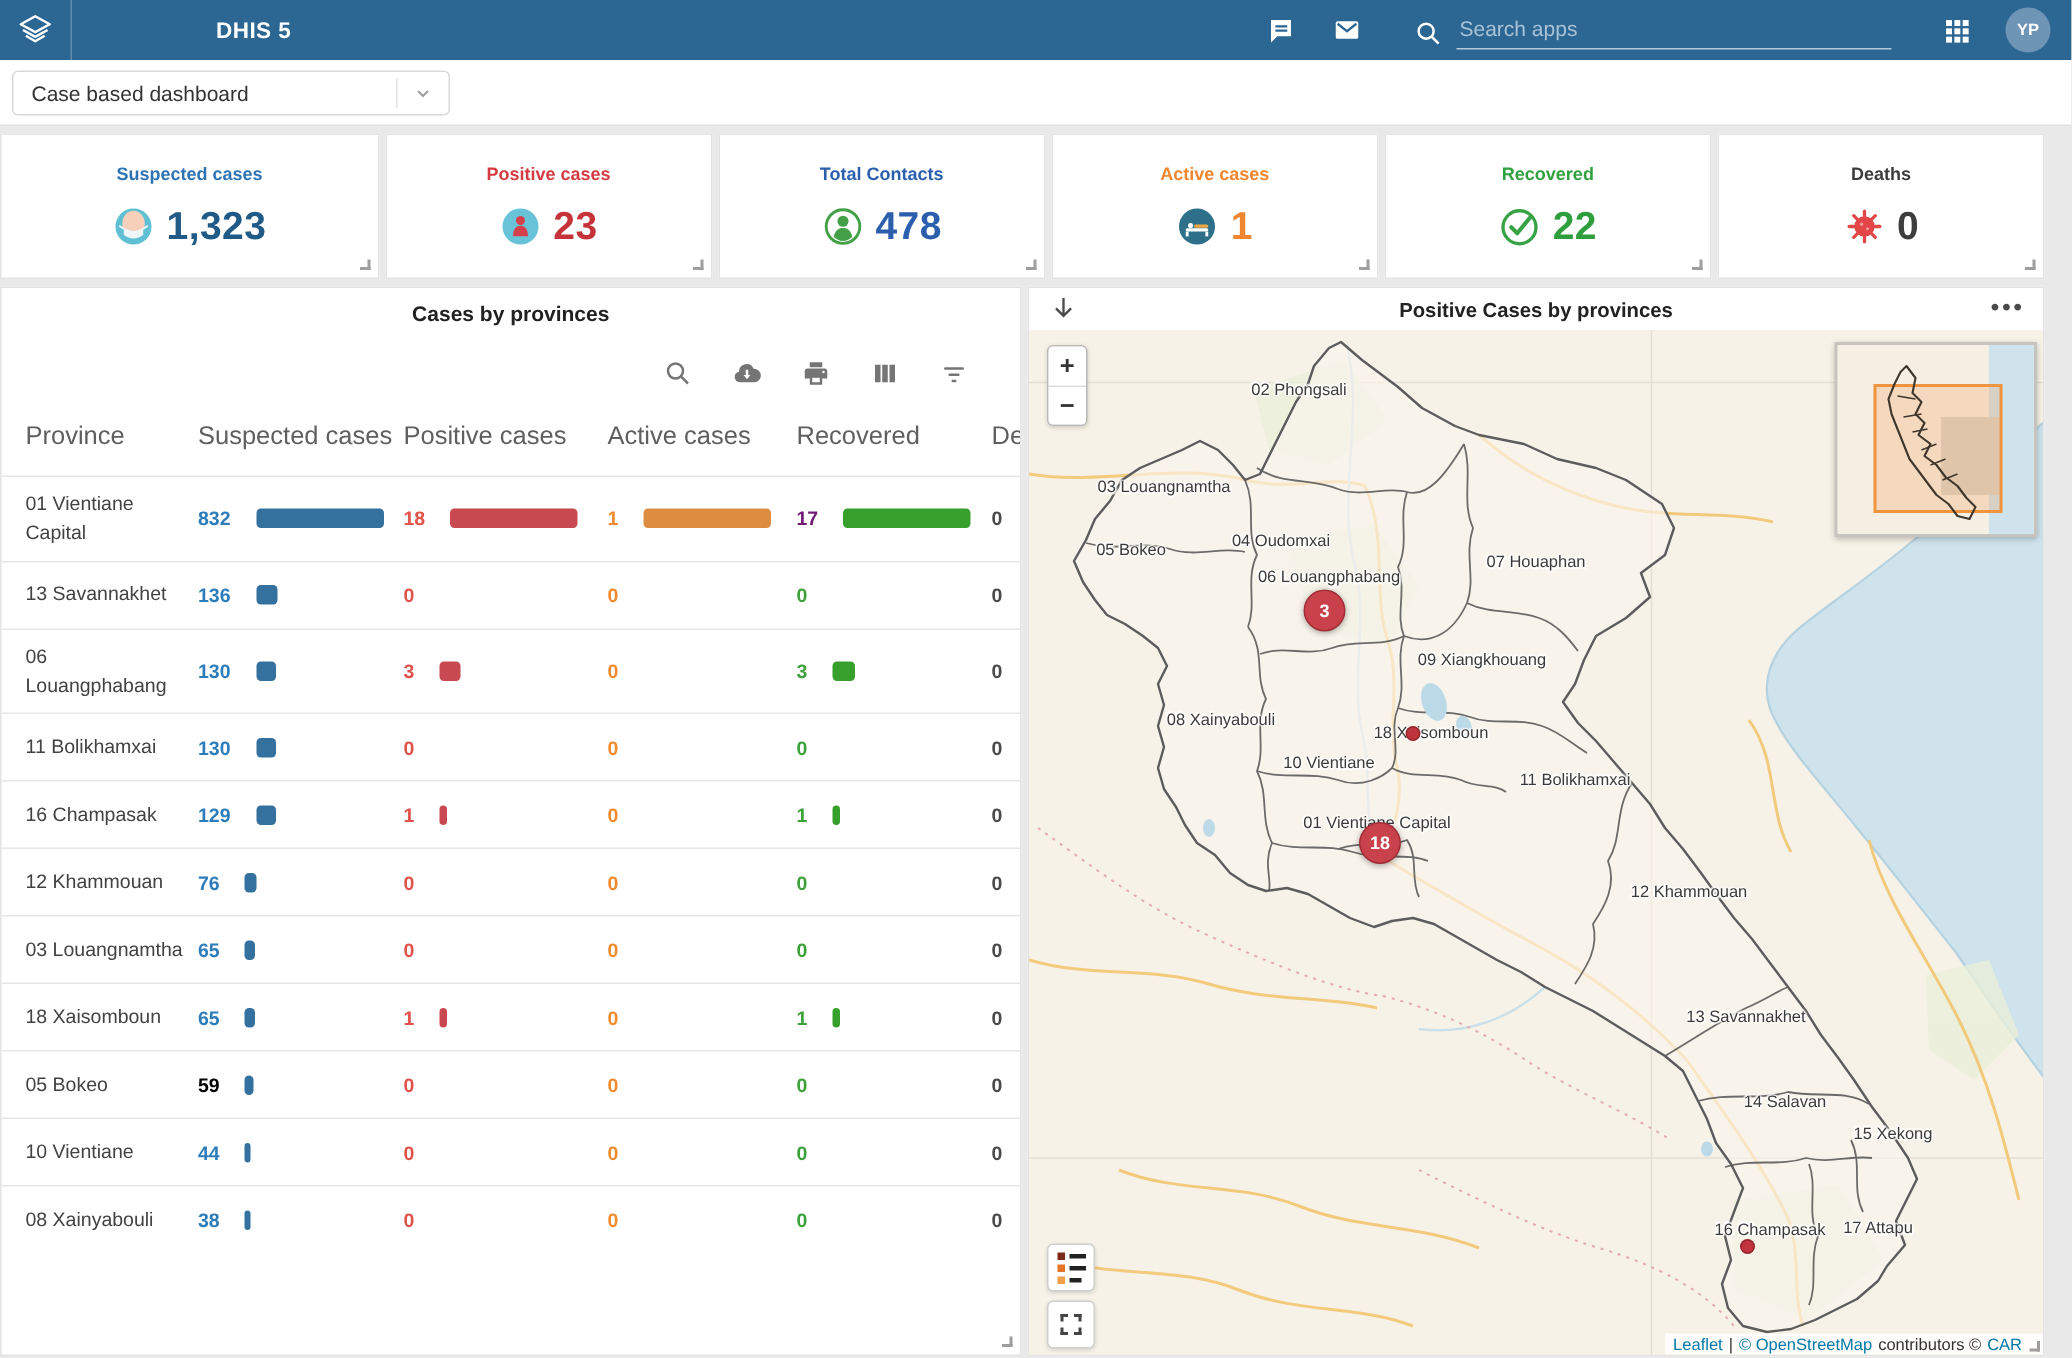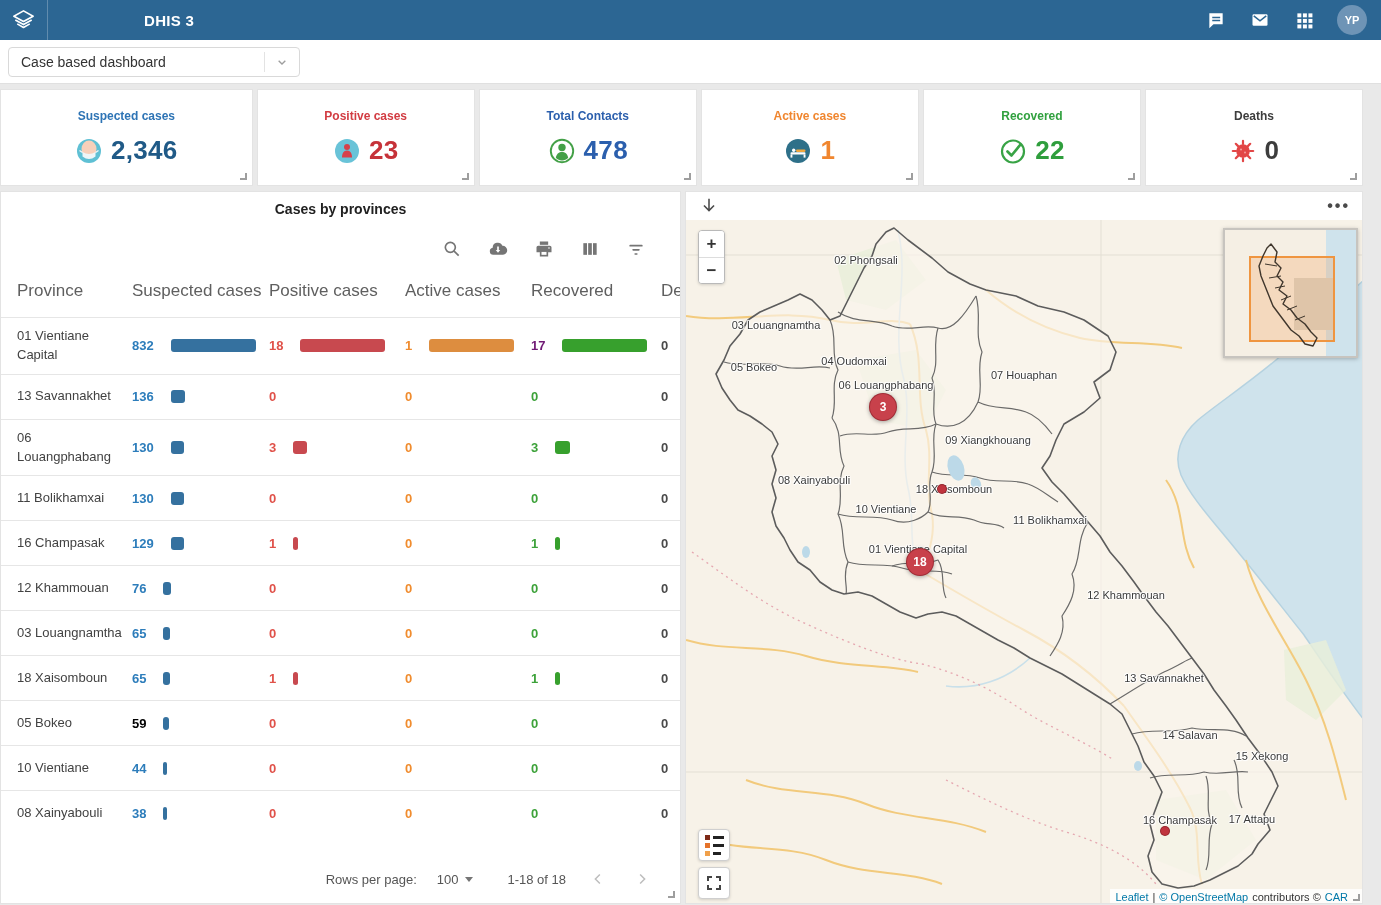--- a/index.html
+++ b/index.html
@@ -105,34 +105,43 @@
 <body>
 
 <header class="topbar">
   <div class="logo-box">
     <svg width="27" height="27" viewBox="0 0 28 28">
       <path d="M14 4 L24 9.5 L14 15 L4 9.5 Z" fill="none" stroke="#fff" stroke-width="1.7" stroke-linejoin="round"></path>
       <path d="M5.5 13.5 L14 18.2 L22.5 13.5" fill="none" stroke="#fff" stroke-width="1.7" stroke-linejoin="round"></path>
       <path d="M7.5 17.5 L14 21.3 L20.5 17.5" fill="none" stroke="#fff" stroke-width="1.7" stroke-linejoin="round"></path>
     </svg>
   </div>
-  <span class="app-title">DHIS 3</span>
+  <span class="app-title">DHIS 5</span>
   <div class="topbar-right">
     <span class="hicon">
       <svg width="20" height="20" viewBox="0 0 24 24">
           <path d="M4 4 h16 v13 H9 l-5 5 Z" fill="#fff"></path>
           <path d="M7.5 9 H17 M7.5 12.5 H17" stroke="#2c6693" stroke-width="1.8"></path>
         </svg>
     </span>
     <span class="hicon">
       <svg width="20" height="20" viewBox="0 0 24 24">
           <rect x="3" y="5" width="18" height="14" rx="1.5" fill="#fff"></rect>
           <path d="M4.5 7 L12 13 L19.5 7" fill="none" stroke="#2c6693" stroke-width="1.8"></path>
         </svg>
     </span>
+    <div class="searchbox">
+      <span class="hicon">
+        <svg width="20" height="20" viewBox="0 0 24 24">
+            <circle cx="10.5" cy="10.5" r="6" fill="none" stroke="#fff" stroke-width="2"></circle>
+            <path d="M15 15 L20.5 20.5" stroke="#fff" stroke-width="2"></path>
+          </svg>
+      </span>
+      <input type="text" placeholder="Search apps" style="">
+    </div>
     <span class="hicon">
       <svg width="19" height="19" viewBox="0 0 24 24" fill="#fff">
         <rect x="3" y="3" width="5" height="5"></rect>
           <rect x="10" y="3" width="5" height="5"></rect>
           <rect x="17" y="3" width="5" height="5"></rect>
         <rect x="3" y="10" width="5" height="5"></rect>
           <rect x="10" y="10" width="5" height="5"></rect>
           <rect x="17" y="10" width="5" height="5"></rect>
         <rect x="3" y="17" width="5" height="5"></rect>
           <rect x="10" y="17" width="5" height="5"></rect>
@@ -159,21 +168,21 @@
 
   <div class="stat-card first">
     <span class="card-title" style="color: rgb(46, 116, 181);">Suspected cases</span>
     <div class="card-value-row">
       <svg width="28" height="28" viewBox="0 0 28 28">
         <circle cx="14" cy="14" r="12" fill="#5fc0d4"></circle>
         <ellipse cx="14" cy="12" rx="7.5" ry="8.5" fill="#f7d0ba"></ellipse>
         <path d="M7.5 15 Q14 19 20.5 15 L20.5 19.5 Q14 24.5 7.5 19.5 Z" fill="#eef6f8"></path>
         <path d="M7.5 15.5 L4.5 13.5 M20.5 15.5 L23.5 13.5" stroke="#eef6f8" stroke-width="1.4"></path>
       </svg>
-      <span class="card-value" style="color: rgb(32, 90, 135);">2,346</span>
+      <span class="card-value" style="color: rgb(32, 90, 135);">1,323</span>
     </div>
     <span class="rsz"></span>
   </div>
 
   <div class="stat-card">
     <span class="card-title" style="color: rgb(210, 60, 66);">Positive cases</span>
     <div class="card-value-row">
       <svg width="28" height="28" viewBox="0 0 28 28">
         <circle cx="14" cy="14" r="12" fill="#69c3d8"></circle>
         <circle cx="14" cy="10" r="3" fill="#d6404a"></circle>
@@ -514,46 +523,29 @@
           </span>
         <span class="num-cell">
             <span class="cell-num" style="color: rgb(61, 162, 58);">0</span>
           </span>
         <span class="num-cell">
             <span class="cell-num" style="color: rgb(74, 74, 74);">0</span>
           </span>
       </div>
     </div>
 
-    <div class="tbl-pagination">
-      <span>Rows per page:</span>
-      <span class="rpp-value">
-        <span>100</span>
-        <span class="caret-down"></span>
-      </span>
-      <span style="margin-left:14px;">1-18 of 18</span>
-      <span class="page-btn">
-        <svg width="18" height="18" viewBox="0 0 24 24">
-            <path d="M14.5 6 L8.5 12 L14.5 18" fill="none" stroke="#bdbdbd" stroke-width="2"></path>
-          </svg>
-      </span>
-      <span class="page-btn">
-        <svg width="18" height="18" viewBox="0 0 24 24">
-            <path d="M9.5 6 L15.5 12 L9.5 18" fill="none" stroke="#bdbdbd" stroke-width="2"></path>
-          </svg>
-      </span>
-    </div>
     <span class="rsz"></span>
   </section>
 
   <section class="map-panel">
     <div class="map-titlebar">
       <svg class="map-dl" width="22" height="22" viewBox="0 0 24 24">
         <path d="M12 4 V17 M6.5 11.5 L12 17 L17.5 11.5" fill="none" stroke="#4a4a4a" stroke-width="1.7"></path>
       </svg>
+      <span class="map-title">Positive Cases by provinces</span>
       <span class="map-more">•••</span>
     </div>
 
     <div class="map-area">
       <svg class="map-svg" width="678" height="685" viewBox="0 0 678 685">
 
         <path d="M0 35 H678 M0 552 H678 M415 0 V685" stroke="#e3dfd4" stroke-width="1"></path>
 
         <path d="M678 60 L678 500 C655 470 635 440 618 415 C598 390 575 360 552 332 C528 302 505 278 495 255 C487 235 495 215 512 200 C530 185 560 165 590 140 C620 115 650 85 678 60 Z" fill="#cfe3ec" stroke="#b5d2e0" stroke-width="1.5"></path>
 

